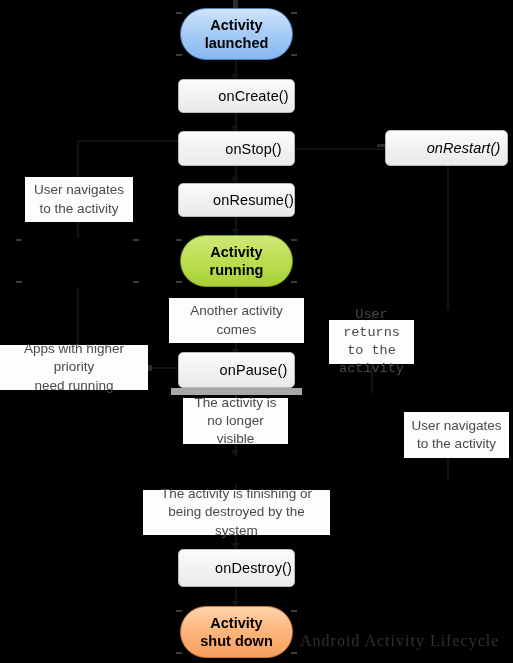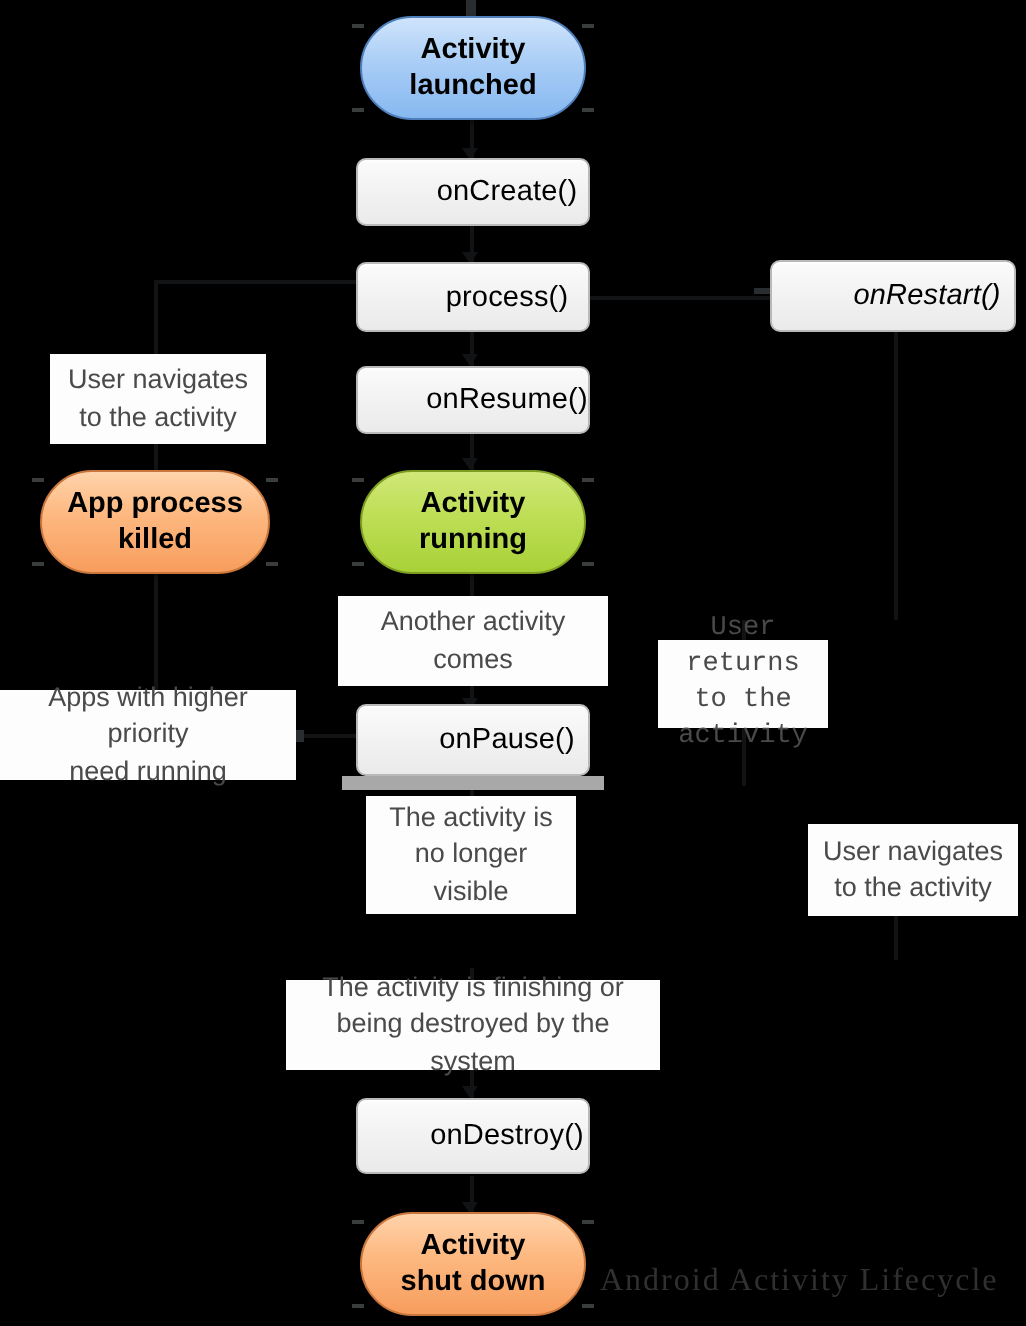--- a/index.html
+++ b/index.html
@@ -168,44 +168,38 @@
   <div class="tick" style="left:176px;top:12px;"></div>
   <div class="tick" style="left:291px;top:12px;"></div>
   <div class="tick" style="left:176px;top:54px;"></div>
   <div class="tick" style="left:291px;top:54px;"></div>
 
   <div class="method" style="left:178px;top:79px;width:117px;height:34px;">
     <span class="lbl">onCreate()</span>
   </div>
 
   <div class="method" style="left:178px;top:131px;width:117px;height:35px;">
-    <span class="lbl">process()</span>
+    <span class="lbl">onStop()</span>
   </div>
 
   <div class="method" style="left:178px;top:183px;width:117px;height:34px;">
     <span class="lbl">onResume()</span>
   </div>
 
   <div class="method" style="left:385px;top:130px;width:123px;height:36px;font-style:italic;">
     <span class="lbl">onRestart()</span>
   </div>
 
   <div class="note" style="left:25px;top:177px;width:108px;height:45px;">
     <div>
       <div>User navigates</div>
       <div>to the activity</div>
     </div>
   </div>
 
-  <div class="state orange" style="left:20px;top:235px;width:115px;height:52px;">
-    <div>
-      <div>App process</div>
-      <div>killed</div>
-    </div>
-  </div>
   <div class="tick" style="left:16px;top:239px;"></div>
   <div class="tick" style="left:133px;top:239px;"></div>
   <div class="tick" style="left:16px;top:281px;"></div>
   <div class="tick" style="left:133px;top:281px;"></div>
 
   <div class="state green" style="left:180px;top:235px;width:113px;height:52px;">
     <div>
       <div>Activity</div>
       <div>running</div>
     </div>
@@ -233,21 +227,21 @@
       <div>Apps with higher priority</div>
       <div>need running</div>
     </div>
   </div>
 
   <div class="method" style="left:178px;top:352px;width:117px;height:36px;">
     <span class="lbl">onPause()</span>
   </div>
   <div class="shadowbar" style="left:171px;top:388px;width:131px;"></div>
 
-  <div class="note" style="left:183px;top:398px;width:105px;height:59px;">
+  <div class="note" style="left:183px;top:398px;width:105px;height:46px;">
     <div>
       <div>The activity is</div>
       <div>no longer visible</div>
     </div>
   </div>
 
   <div class="note" style="left:404px;top:412px;width:105px;height:46px;">
     <div>
       <div>User navigates</div>
       <div>to the activity</div>

